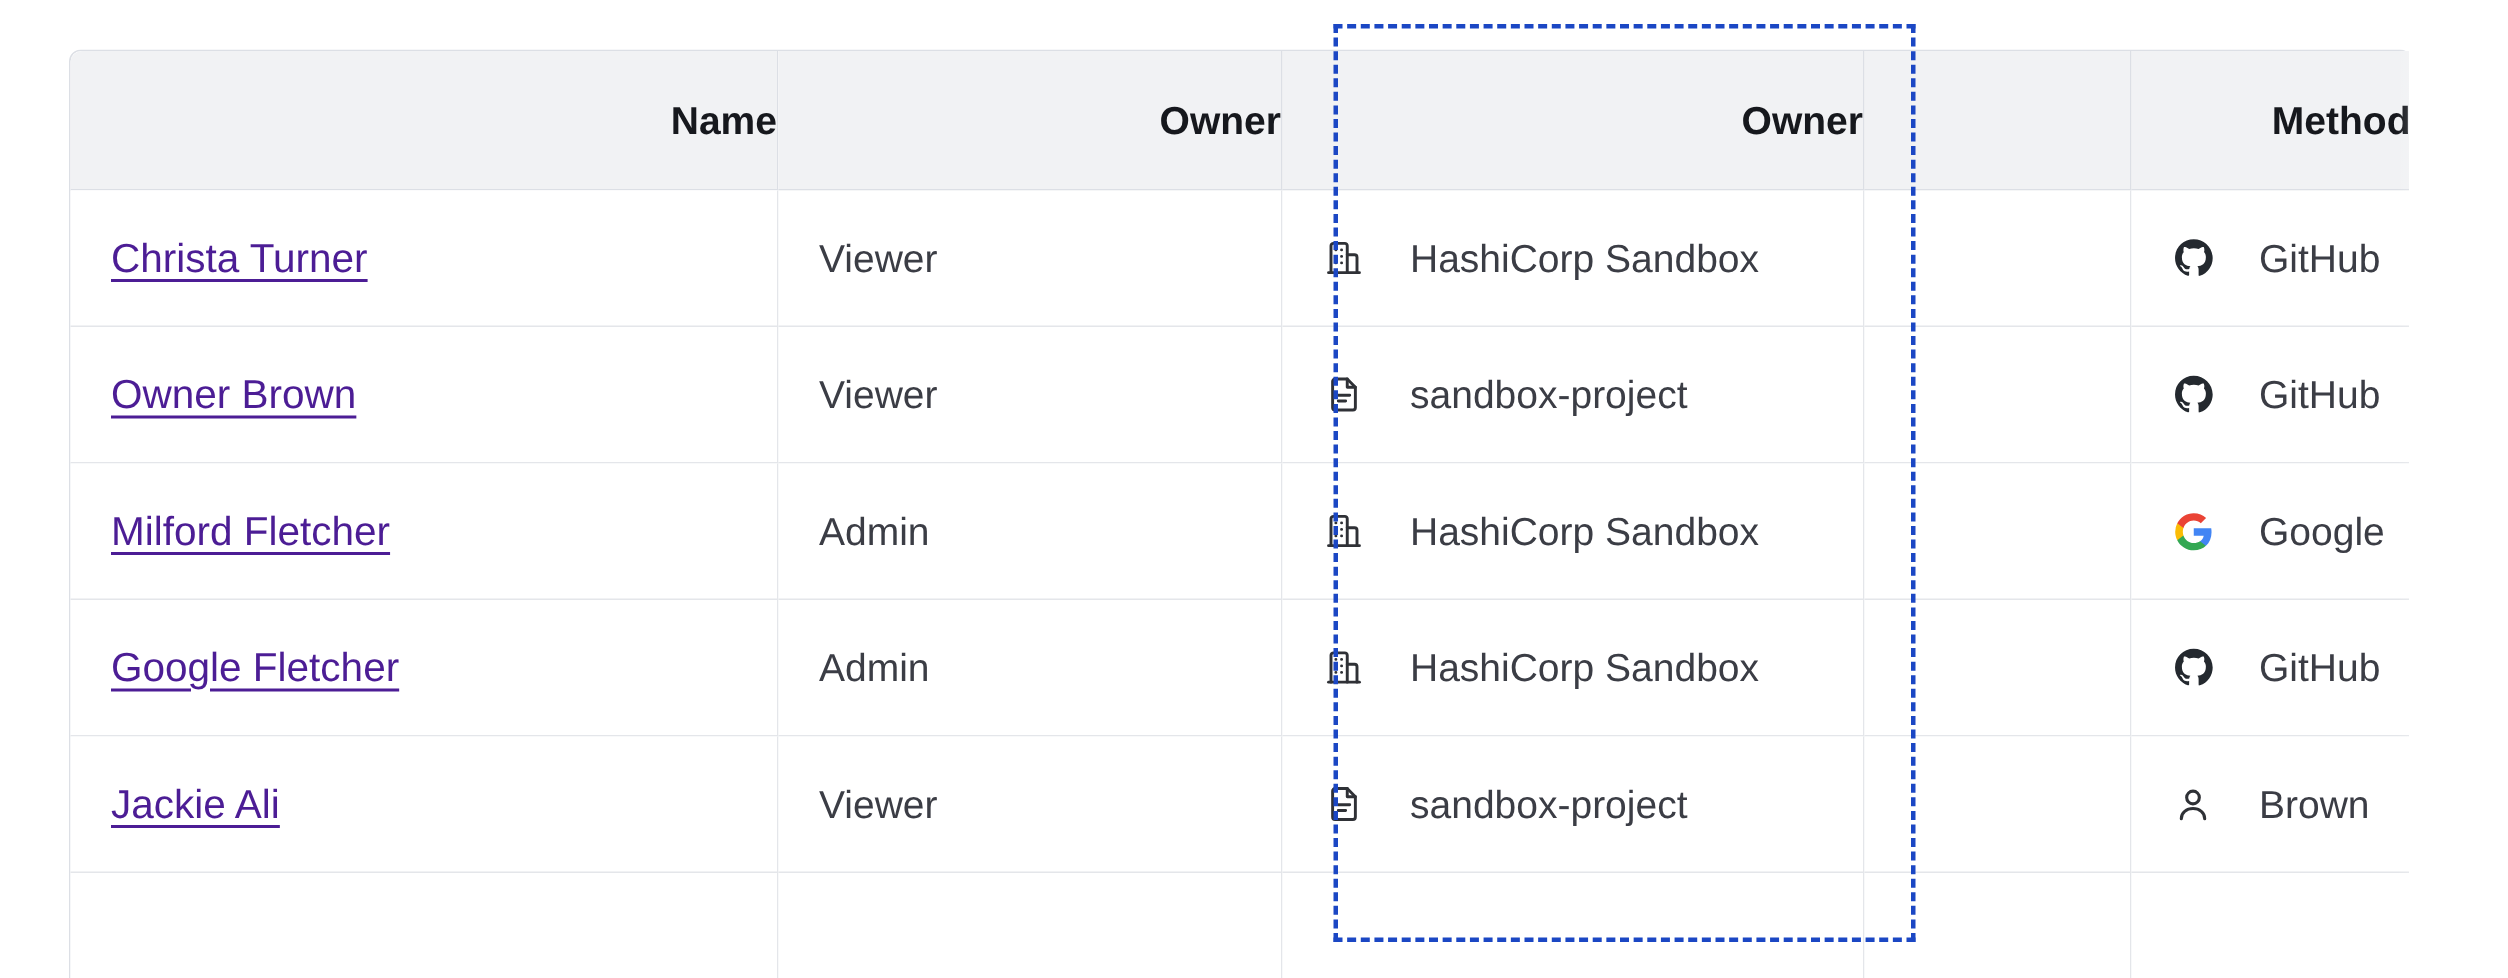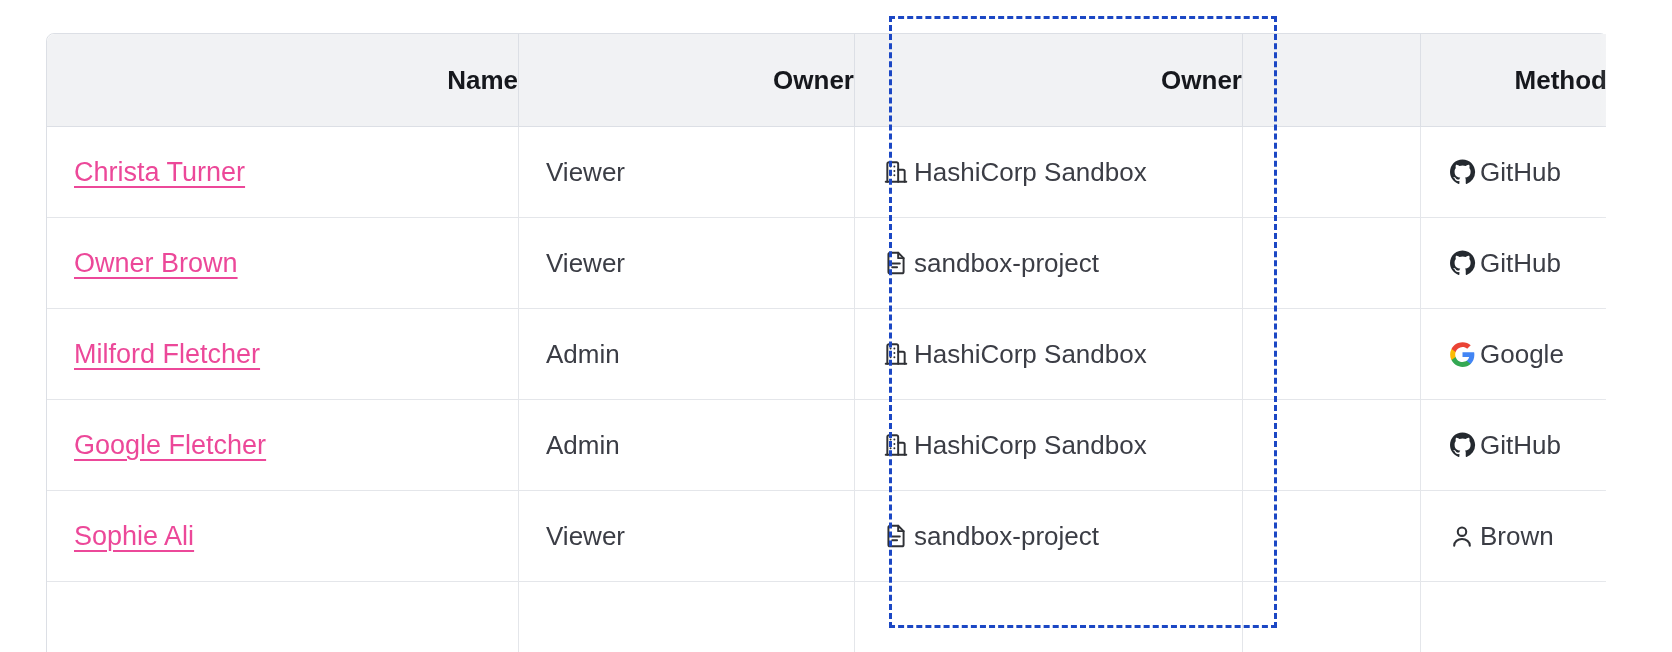--- a/index.html
+++ b/index.html
@@ -65,32 +65,32 @@
     color: #3b3d45;
     background: #ffffff;
     border-bottom: 1px solid #e4e6ea;
     border-right: 1px solid #e4e6ea;
     white-space: nowrap;
   }
   tbody td:last-child { border-right: none; }
   tbody tr:last-child td { border-bottom: none; }
 
   .name-link {
-    color: #ec4899;
+    color: #4c1d95;
     text-decoration: underline;
     text-underline-offset: 5px;
     text-decoration-thickness: 2px;
     font-size: 27px;
     cursor: pointer;
   }
 
   .cell-flex {
     display: flex;
     align-items: center;
-    gap: 4px;
+    gap: 30px;
   }
   .cell-flex .ico {
     display: inline-flex;
     align-items: center;
     justify-content: center;
     width: 28px;
     height: 28px;
     flex: 0 0 28px;
   }
   .cell-flex .ico svg { display: block; }
@@ -266,21 +266,21 @@
                   <path d="M12 .5C5.73.5.9 5.33.9 11.6c0 4.9 3.18 9.06 7.59 10.53.55.1.76-.24.76-.53v-2.07c-3.09.67-3.74-1.3-3.74-1.3-.5-1.29-1.24-1.63-1.24-1.63-1.01-.69.08-.68.08-.68 1.12.08 1.71 1.15 1.71 1.15 1 1.71 2.62 1.22 3.26.93.1-.72.39-1.22.7-1.5-2.47-.28-5.06-1.23-5.06-5.5 0-1.21.43-2.2 1.14-2.98-.11-.28-.5-1.41.11-2.94 0 0 .94-.3 3.07 1.14a10.6 10.6 0 0 1 5.6 0c2.13-1.44 3.06-1.14 3.06-1.14.62 1.53.23 2.66.11 2.94.71.78 1.14 1.77 1.14 2.98 0 4.28-2.59 5.22-5.07 5.49.4.34.76 1.02.76 2.06v3.06c0 .3.2.64.77.53a11.1 11.1 0 0 0 7.58-10.53C23.1 5.33 18.27.5 12 .5z"></path>
                 </svg>
               </span>
               <span>GitHub</span>
             </span>
           </td>
         </tr>
 
         <tr>
           <td>
-            <span class="name-link">Sophie Ali</span>
+            <span class="name-link">Jackie Ali</span>
           </td>
           <td>Viewer</td>
           <td>
             <span class="cell-flex">
               <span class="ico">
                 <svg width="26" height="26" viewBox="0 0 24 24" fill="none" stroke="#2f3136" stroke-width="1.8" stroke-linecap="round" stroke-linejoin="round">
                   <path d="M14 2.5H6.5A1.5 1.5 0 0 0 5 4v16a1.5 1.5 0 0 0 1.5 1.5h11A1.5 1.5 0 0 0 19 20V7.5z"></path>
                   <path d="M14 2.5V7.5H19"></path>
                   <path d="M8.5 12.5h7M8.5 16h4.5"></path>
                 </svg>

